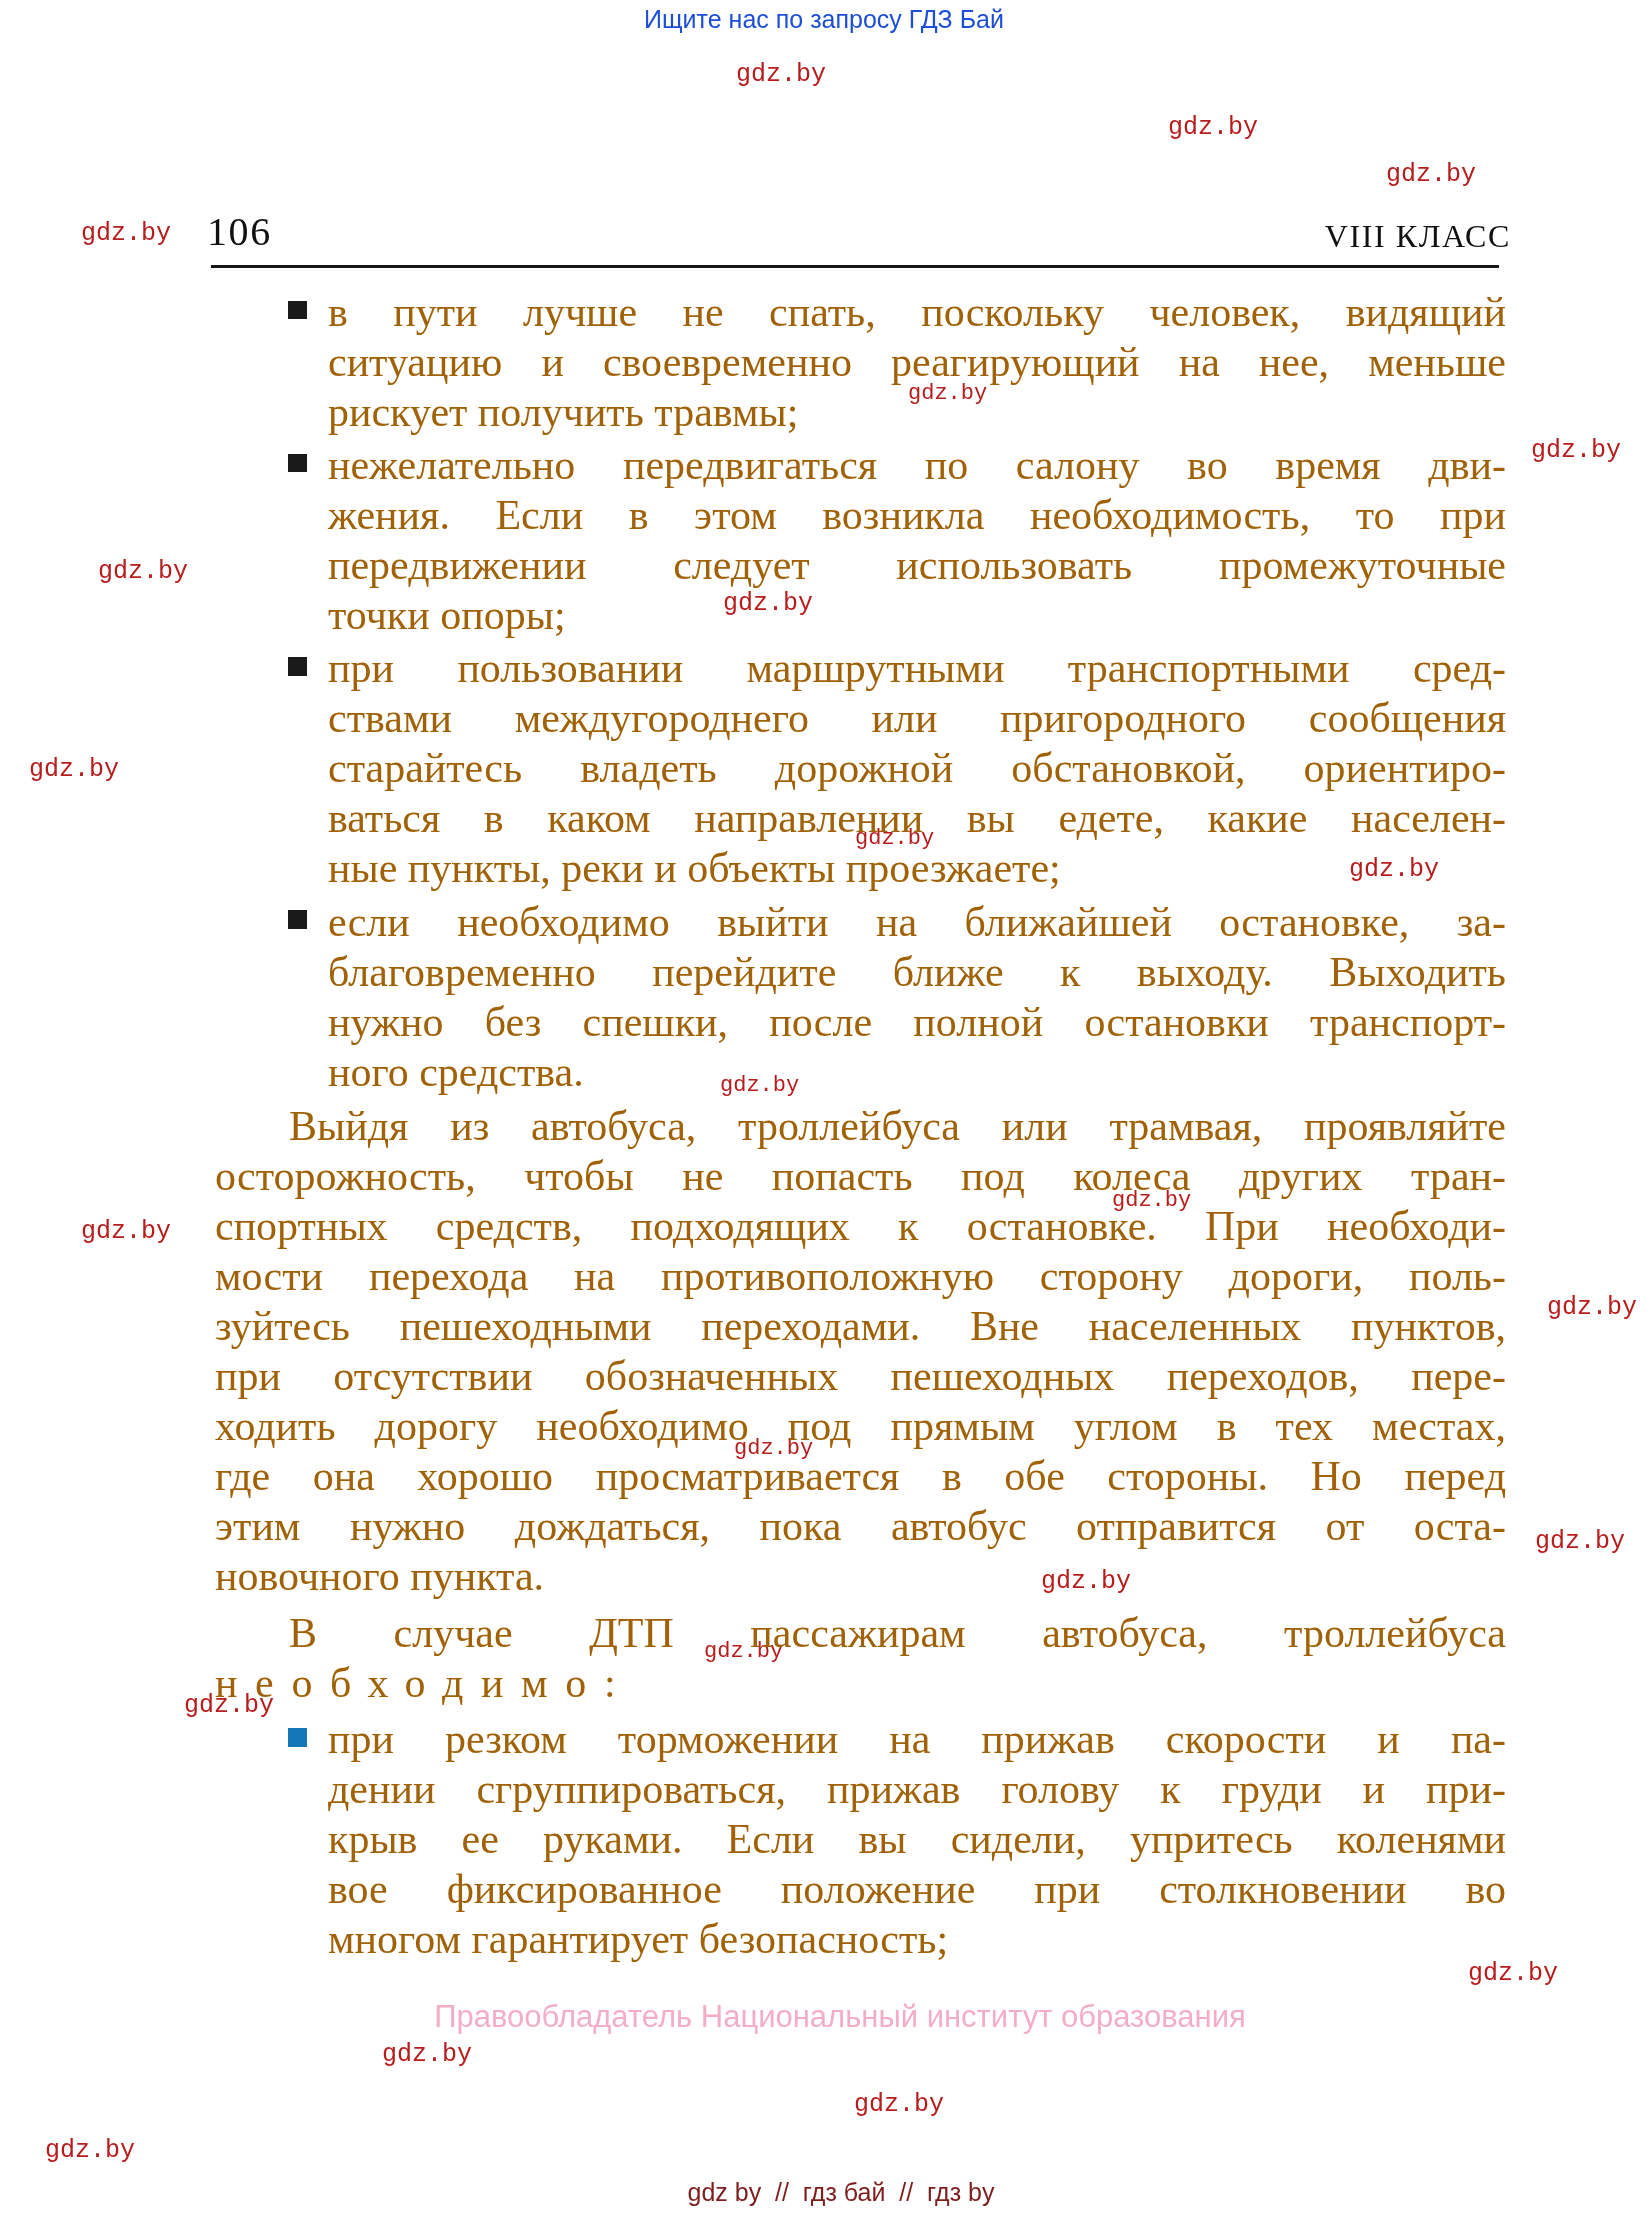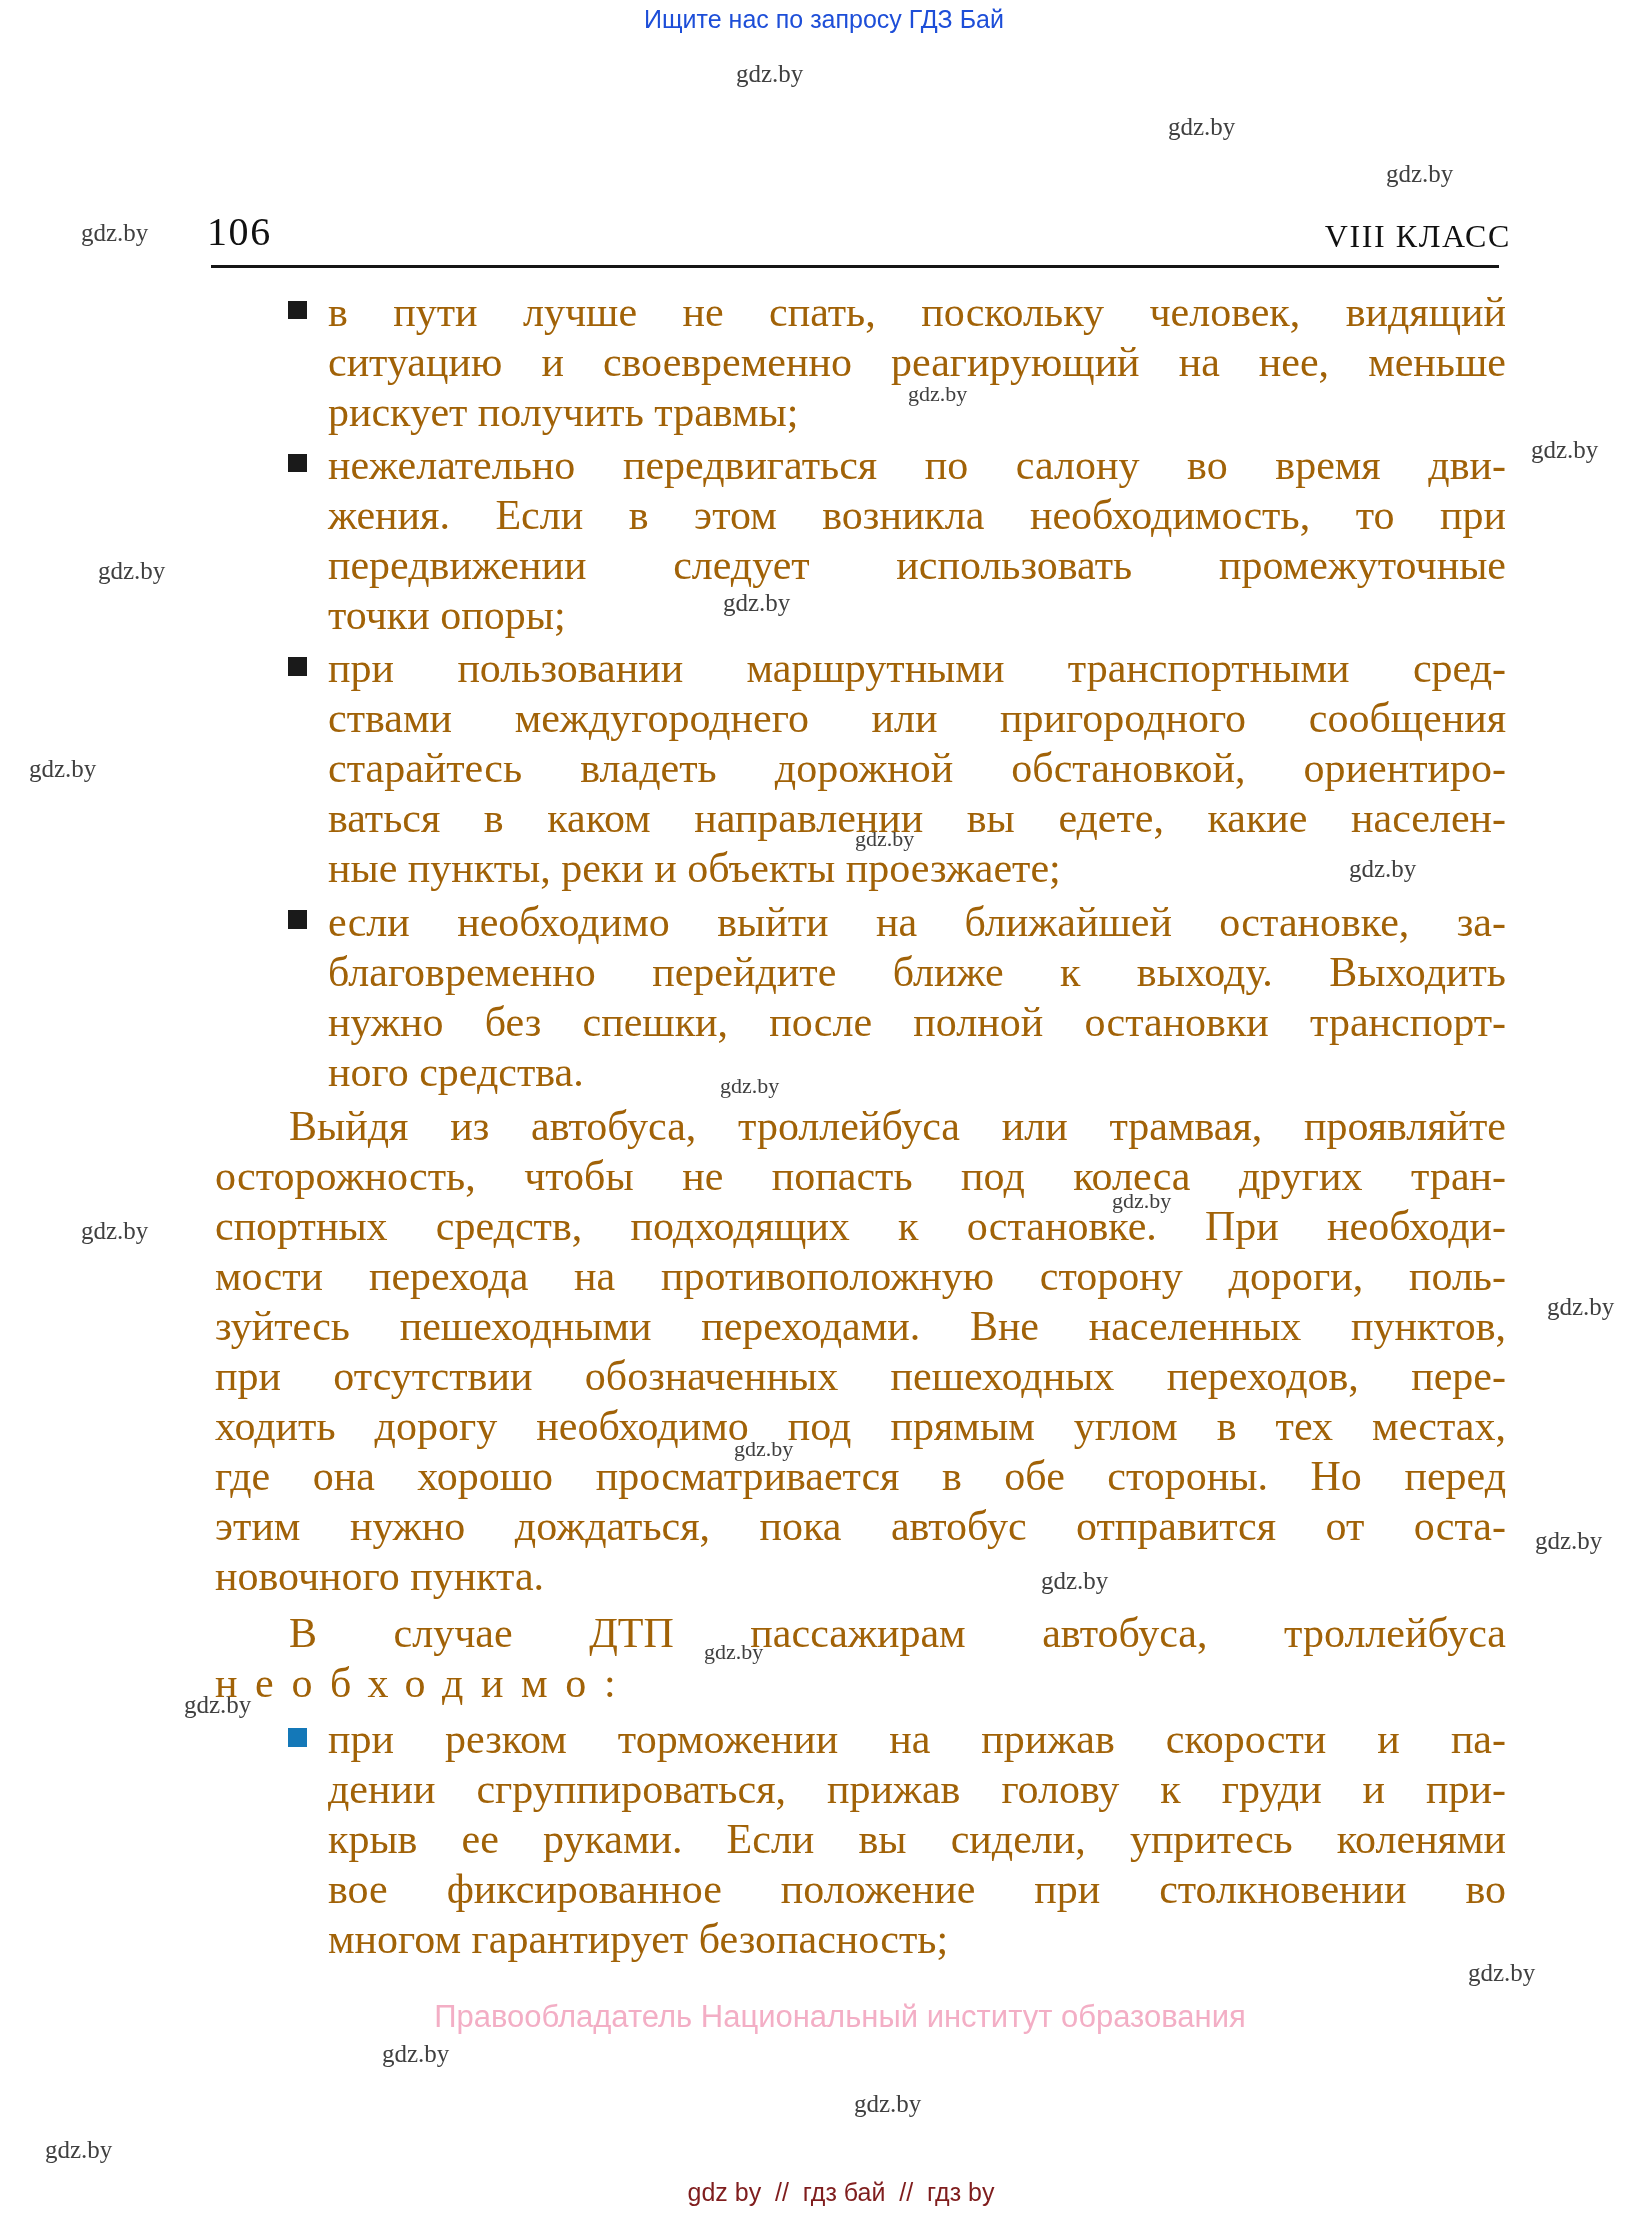--- a/index.html
+++ b/index.html
@@ -15,23 +15,23 @@
   .banner {
     position: absolute;
     top: 4.8px; left: 0; width: 100%;
     text-align: center;
     font-family: "Liberation Sans", sans-serif;
     font-size: 25px;
     color: #1d4ed8;
   }
   .wm {
     position: absolute;
-    font-family: Liberation Serif, serif;
+    font-family: Liberation Mono, monospace;
     font-size: 25px;
-    color: #404040;
+    color: #b91c1c;
     white-space: nowrap;
   }
   .wm.small { font-size: 22px; }
   .pagenum {
     position: absolute;
     left: 207px; top: 208px;
     font-size: 40px;
     letter-spacing: 1.6px;
   }
   .section {

